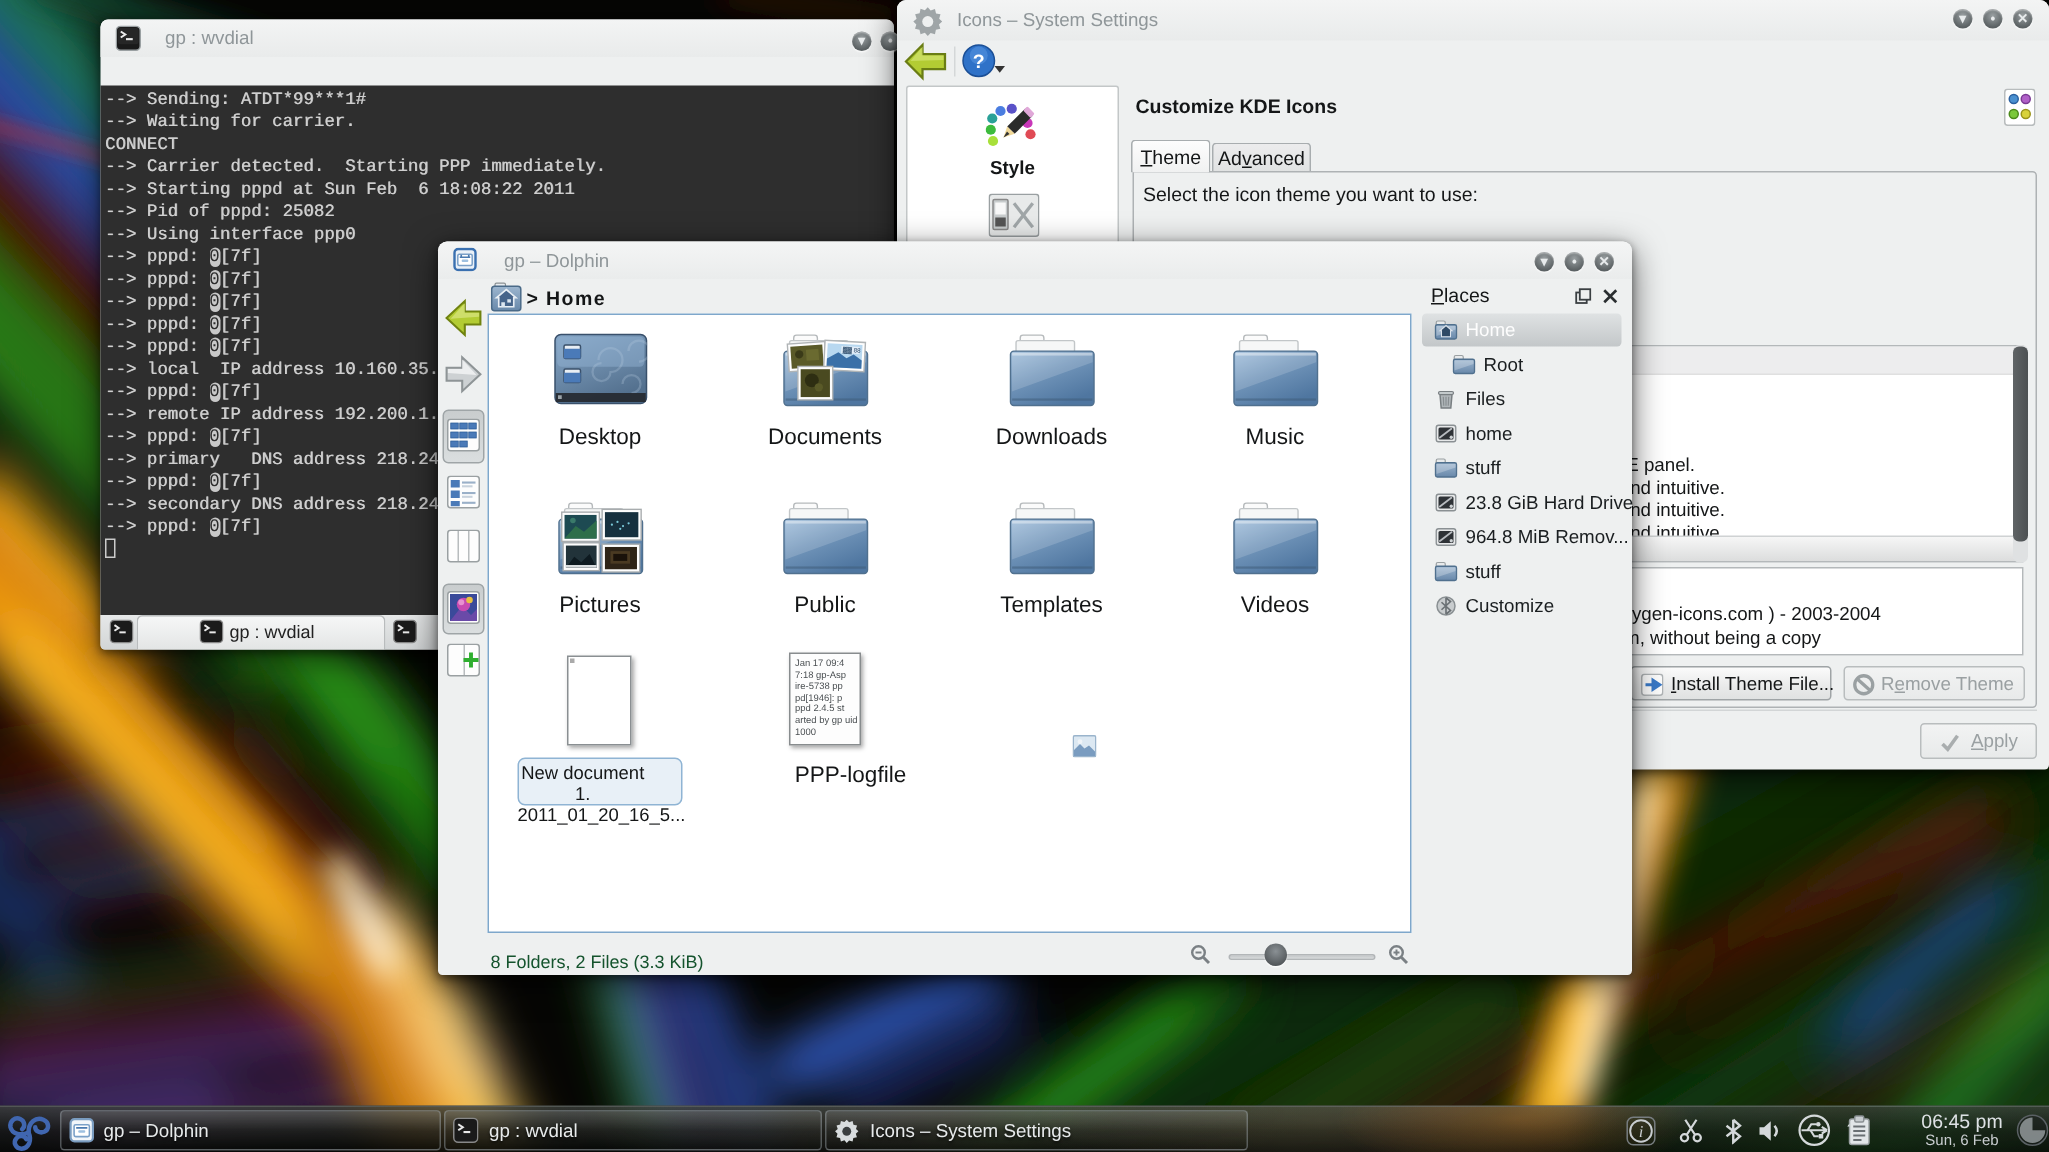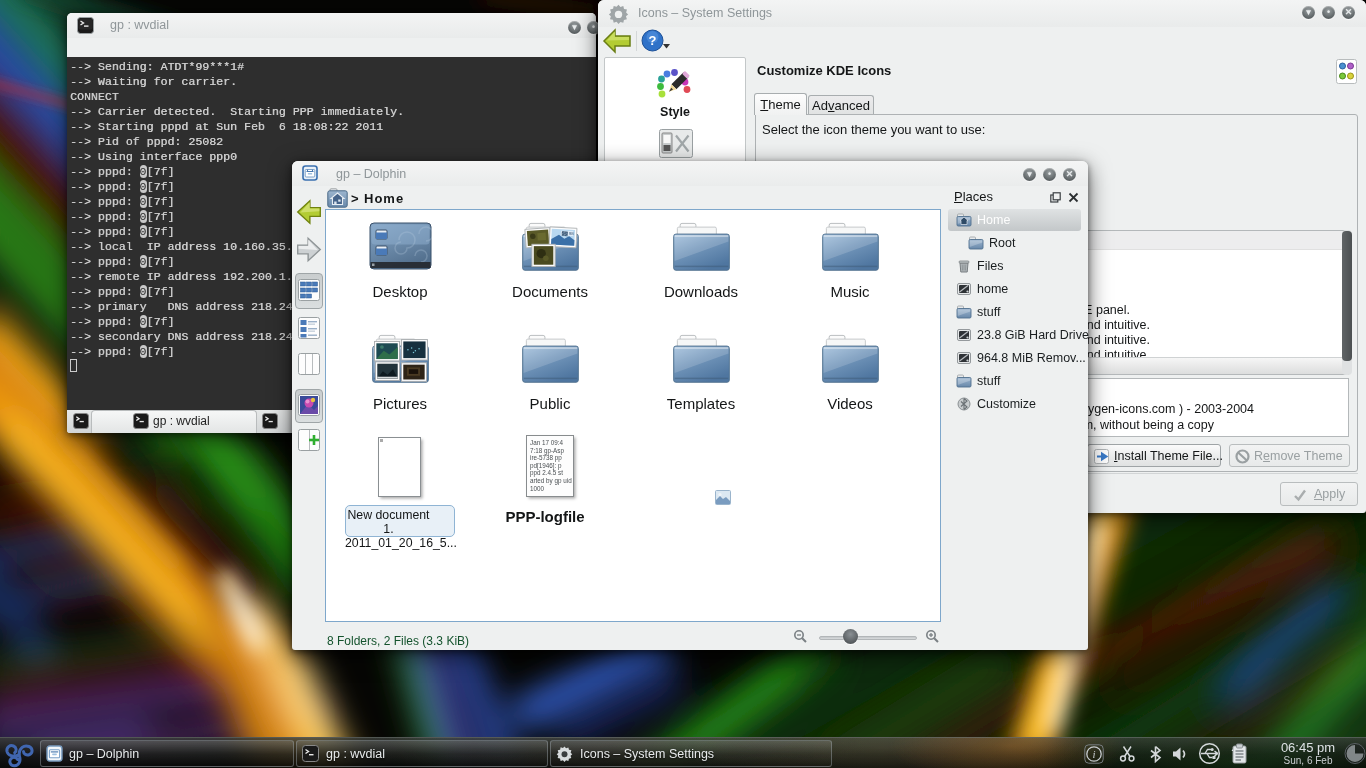--- a/index.html
+++ b/index.html
@@ -526,21 +526,21 @@
   <svg class="abs" style="left:527px;top:173px" width="63" height="52" viewBox="0 0 64 56">
         <use href="#folder"></use>
       </svg>
   <div class="folderlabel" style="left:503px;top:234px;width:110px;">Videos</div>
 
   <div class="abs" style="left:86px;top:276px;width:43px;height:60px;background:#fff;border:1px solid #8a8f92;box-shadow:1.5px 1.5px 3px rgba(0,0,0,.35);"></div>
   <div class="abs" style="left:88px;top:278px;width:3px;height:3px;background:#aaa;"></div>
   <div class="abs" style="left:53px;top:344px;width:110px;height:32px;background:rgba(205,222,238,.45);border:1px solid #8fb4d4;border-radius:5px;"></div>
   <div class="folderlabel" style="left:53px;top:347px;width:87px;line-height:14px;font-size:12.3px;">New document 1.<br>2011_01_20_16_5...</div>
   <div class="abs" style="left:234px;top:274px;width:48px;height:62px;background:#fdfdfd;border:1px solid #888c8e;box-shadow:1.5px 1.5px 3px rgba(0,0,0,.35);padding:3px 1px 0 3px;font-size:6.3px;line-height:7.6px;color:#4a4f52;font-family:'Liberation Sans';overflow:hidden;">Jan 17 09:4 7:18 gp-Asp ire-5738 pp pd[1946]: p ppd 2.4.5 st arted by gp uid 1000</div>
-  <div class="folderlabel" style="left:198px;top:347px;width:110px;font-weight:bold;">PPP-logfile</div>
+  <div class="folderlabel" style="left:220px;top:347px;width:110px;">PPP-logfile</div>
   <svg class="abs" style="left:423px;top:329px" width="16" height="15" viewBox="0 0 16 15">
         <rect x="0.5" y="0.5" width="15" height="14" rx="1" fill="#dce8f2" stroke="#9ab4cc"></rect>
         <path d="M1 10 L5 6 L8 9 L11 7 L15 11 L15 14 L1 14 Z" fill="#7a9cc0"></path>
         <circle cx="5" cy="4.5" r="1.6" fill="#f0f4f8"></circle>
       </svg>
 
   <div class="abs" style="left:662px;top:28px;font-size:13px;color:#141617;"><span style="text-decoration:underline;">P</span>laces</div>
   <svg class="abs" style="left:758px;top:31px" width="11" height="11" viewBox="0 0 11 11">
         <rect x="0.8" y="3" width="7" height="7" fill="none" stroke="#3a3f42" stroke-width="1.2"></rect>
         <rect x="3.2" y="0.8" width="7" height="7" fill="#eef0f0" stroke="#3a3f42" stroke-width="1.2"></rect>

